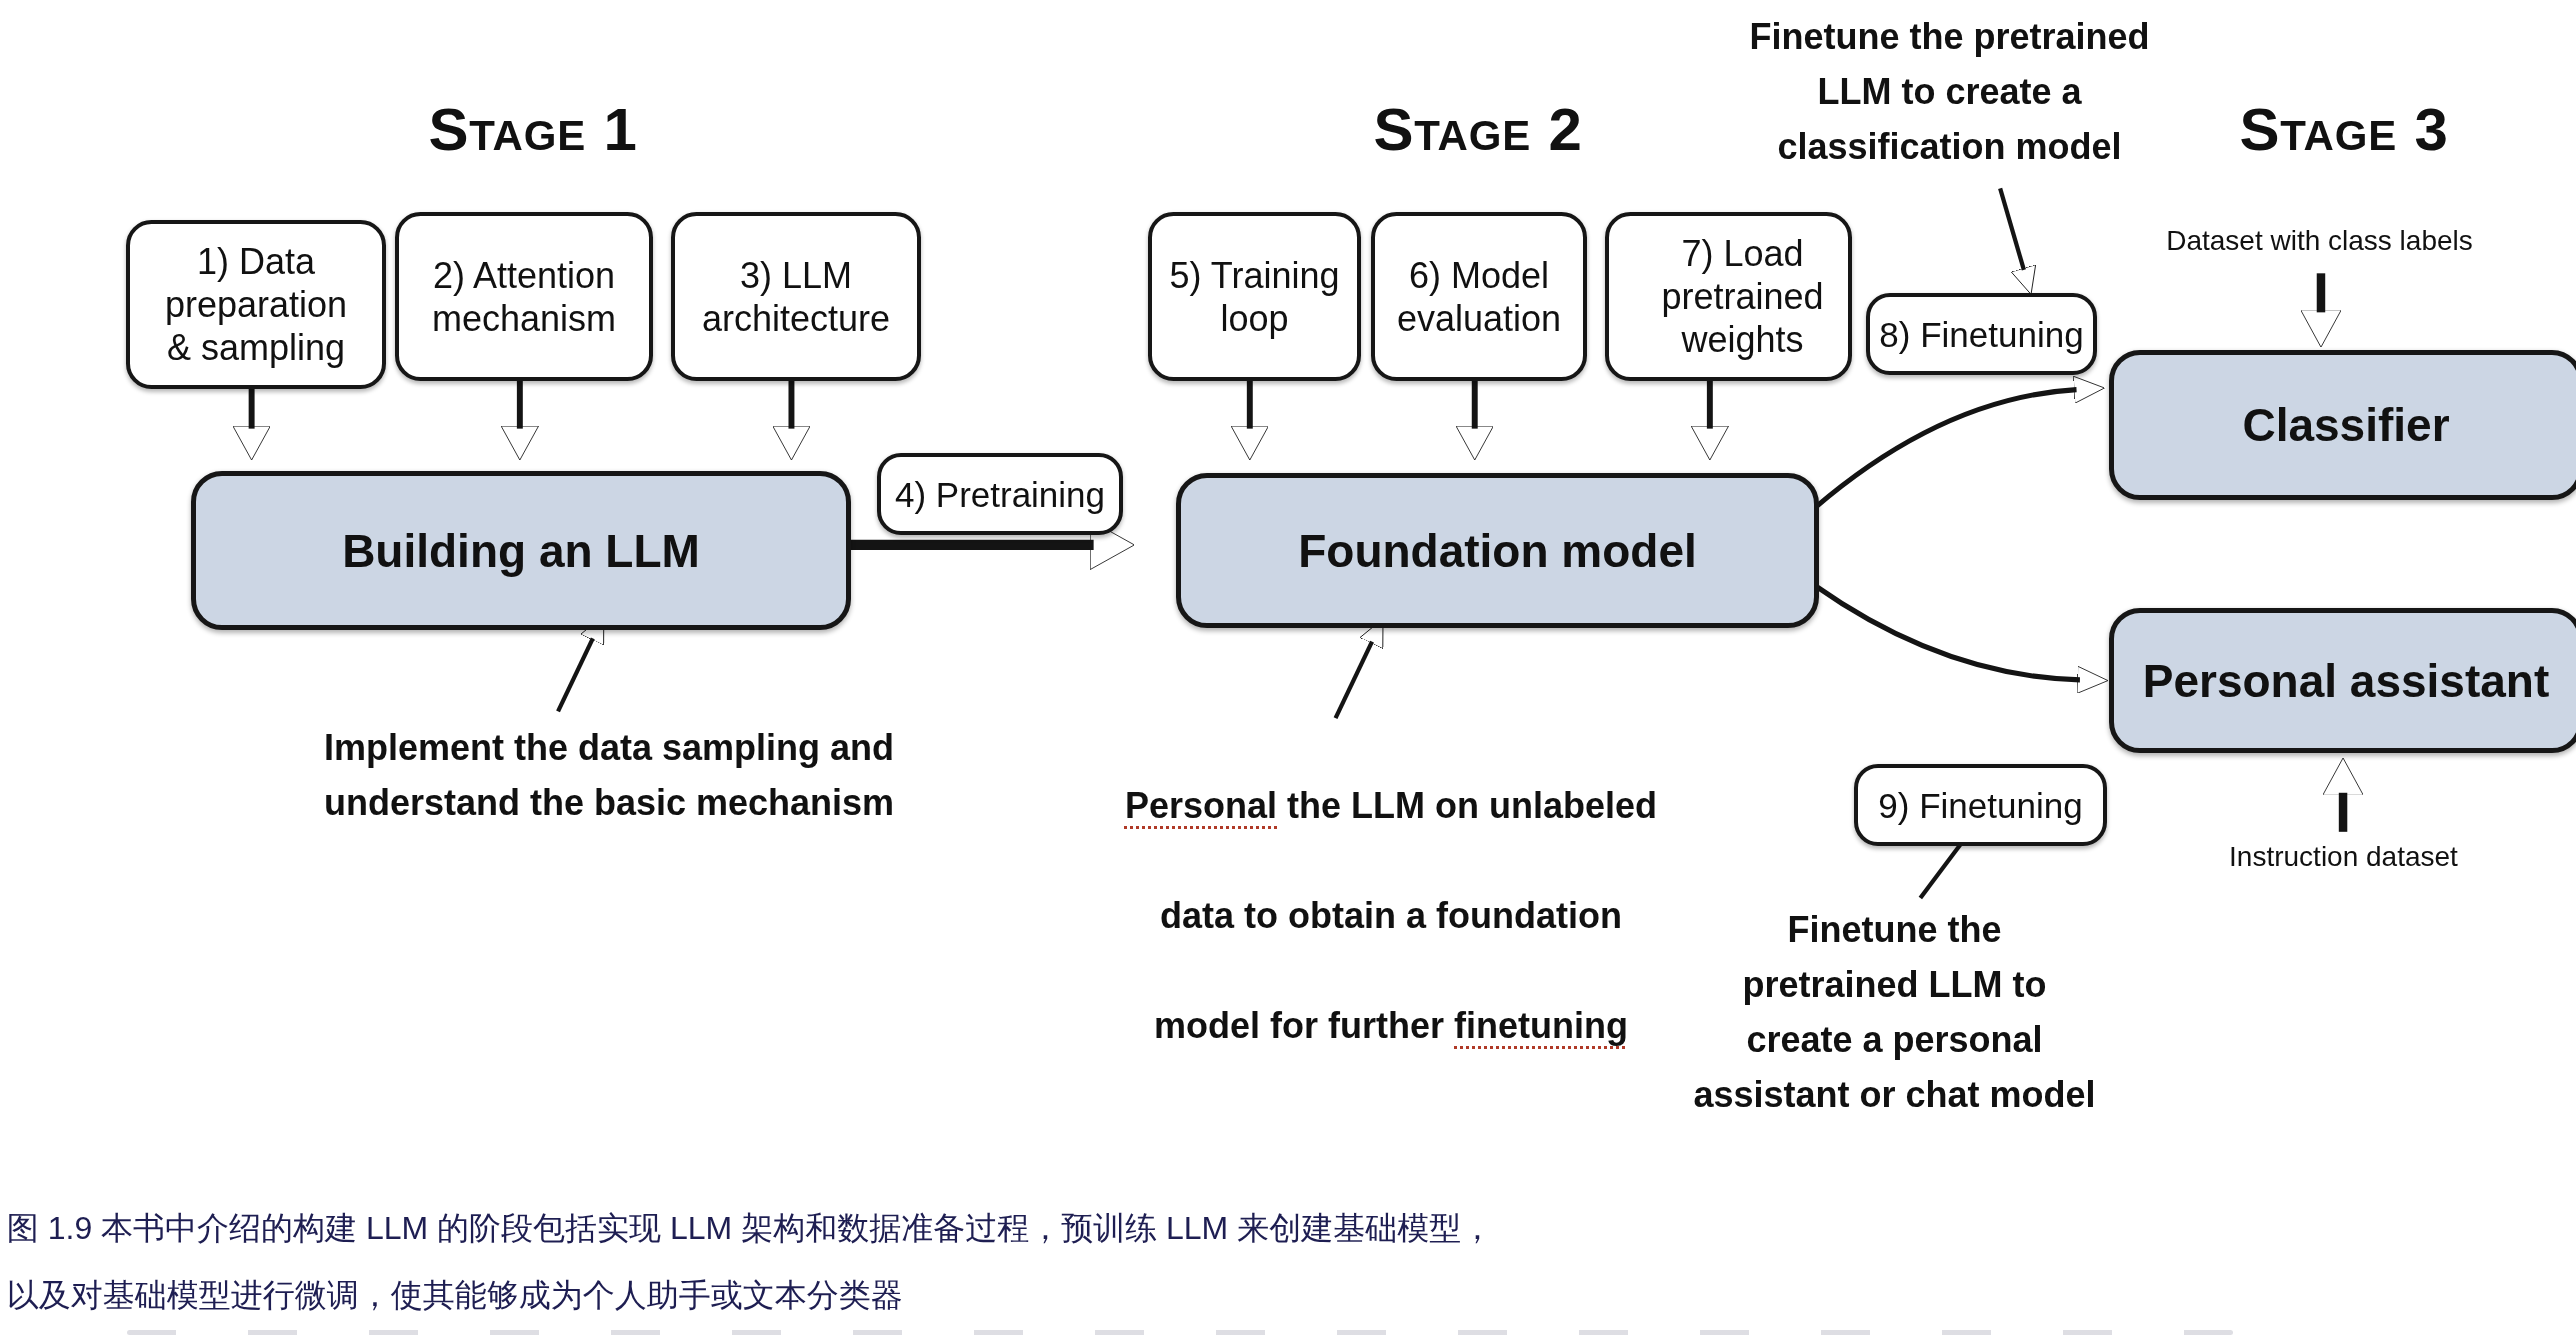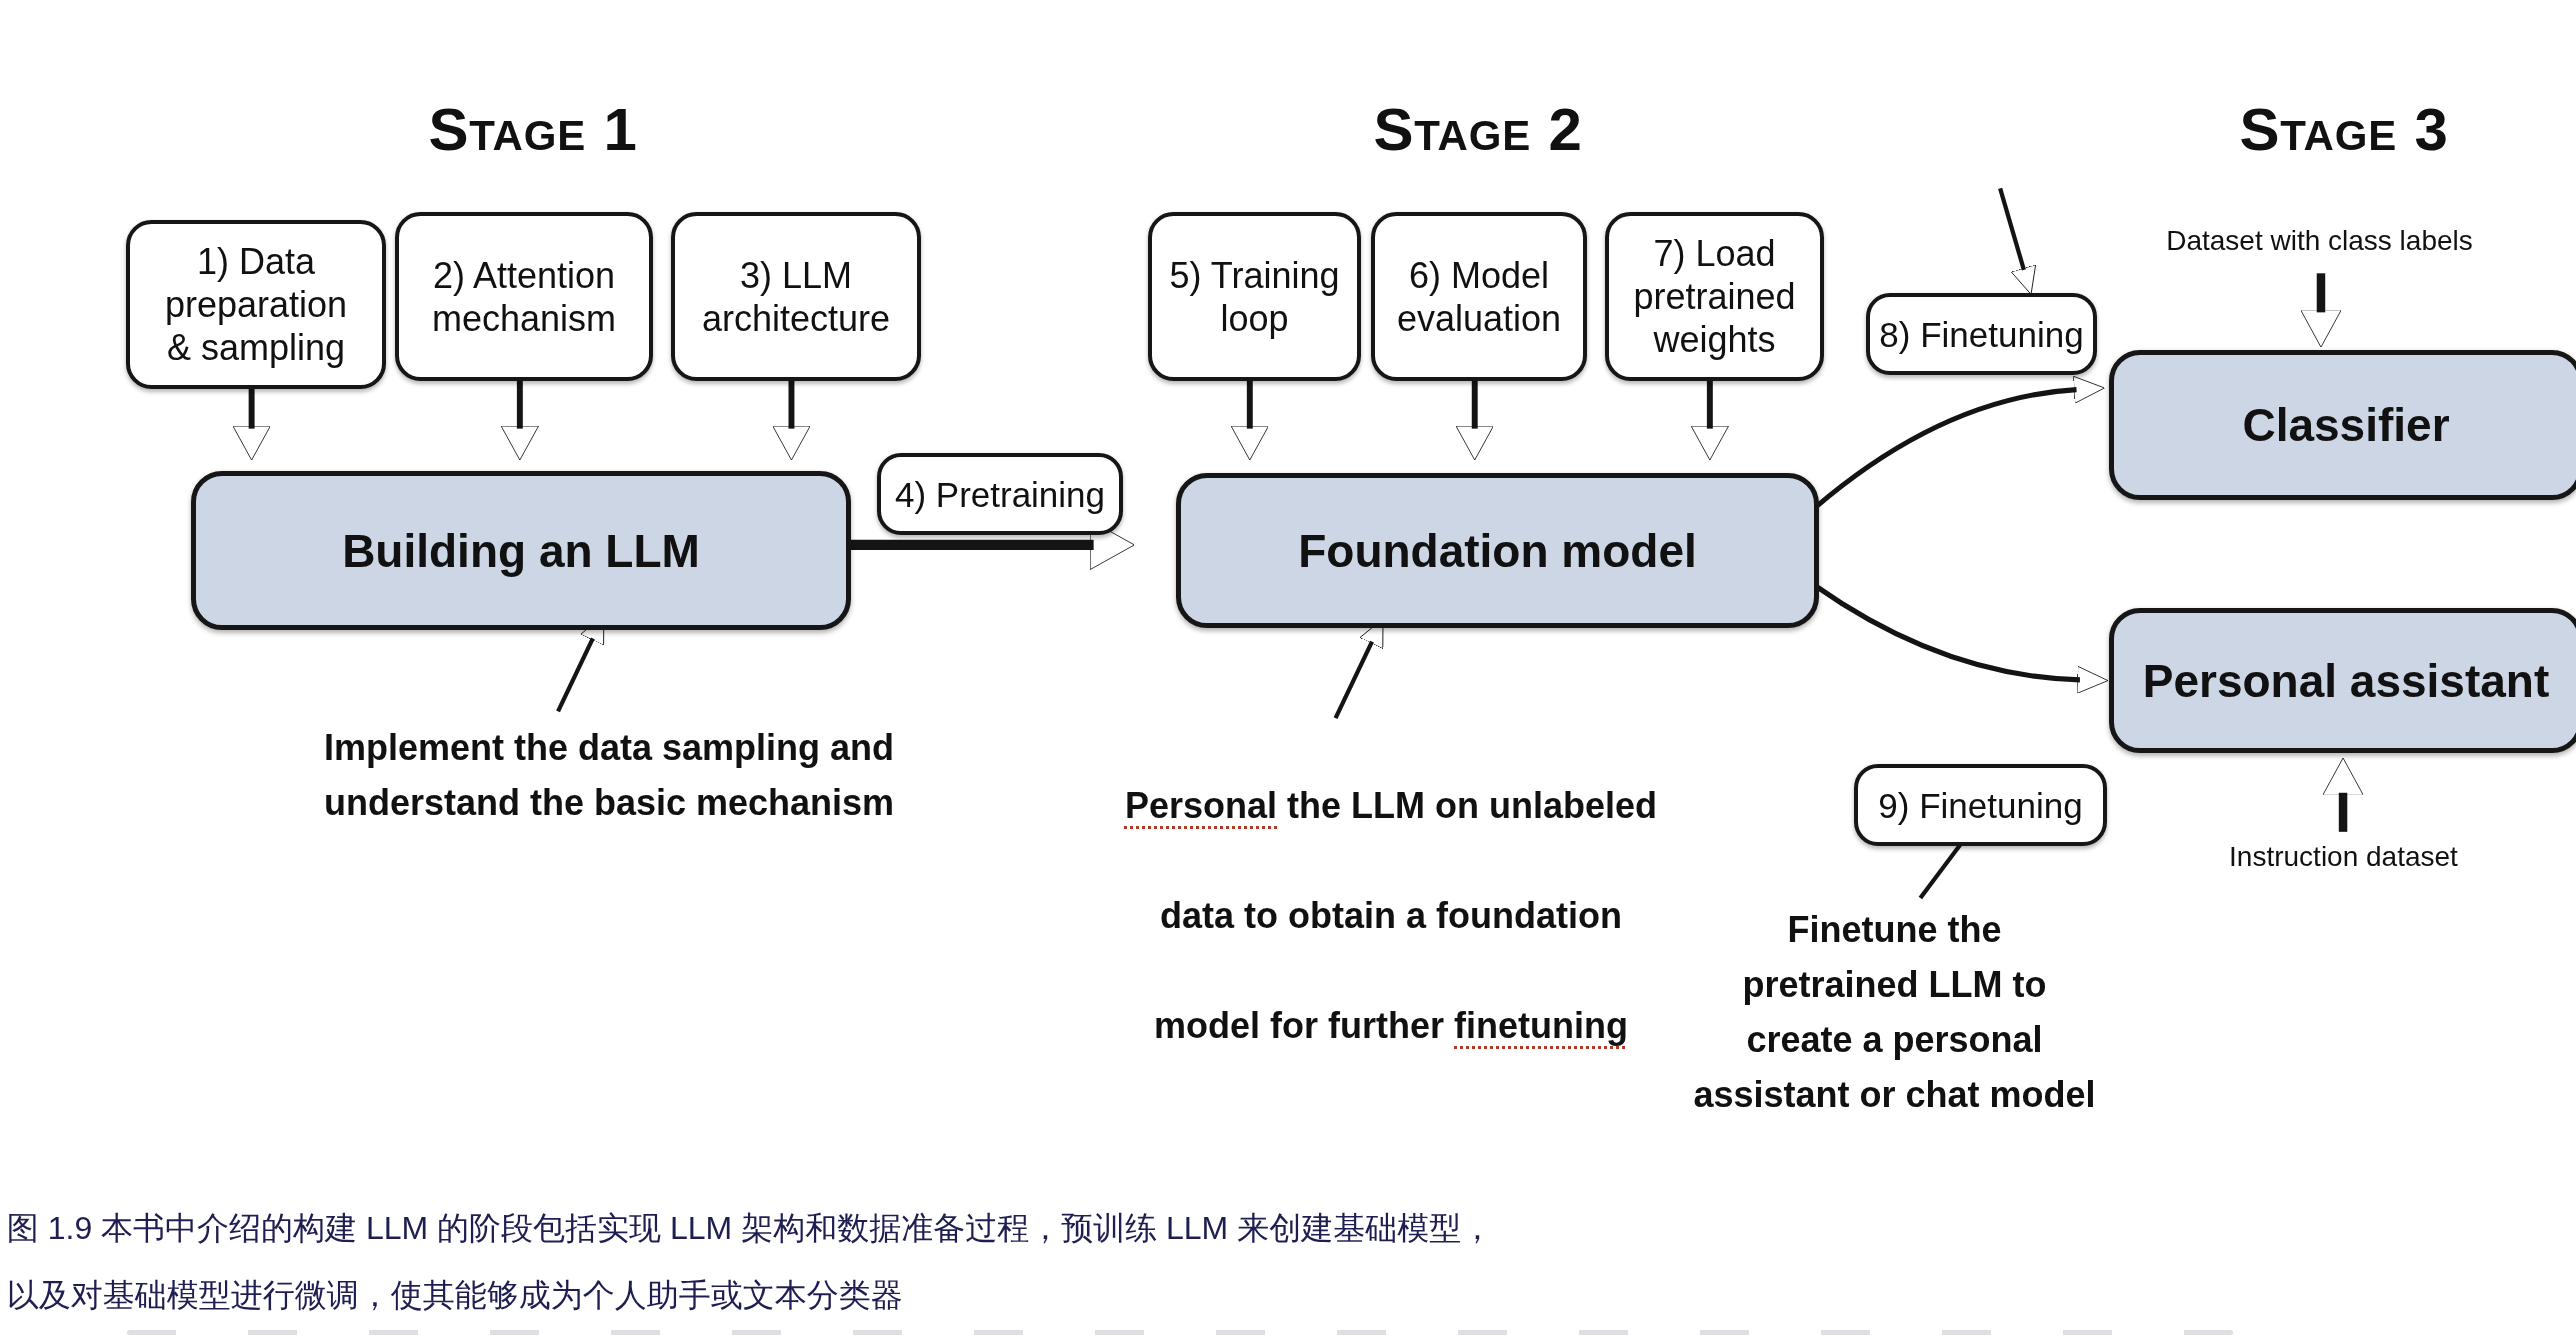--- a/index.html
+++ b/index.html
@@ -107,34 +107,37 @@
 &amp; sampling</div>
   <div class="stepbox" style="left:395px;top:212px;width:250px;height:161px;">2) Attention
 mechanism</div>
   <div class="stepbox" style="left:671px;top:212px;width:242px;height:161px;">3) LLM
 architecture</div>
   <div class="stepbox small" style="left:877px;top:453px;width:238px;height:74px;">4) Pretraining</div>
   <div class="stepbox" style="left:1148px;top:212px;width:205px;height:161px;">5) Training
 loop</div>
   <div class="stepbox" style="left:1371px;top:212px;width:208px;height:161px;">6) Model
 evaluation</div>
-  <div class="stepbox" style="left:1605px;top:212px;width:211px;height:161px;">7) Load
+  <div class="stepbox" style="left:1605px;top:212px;width:211px;height:161px;padding-left:28px;">7) Load
 pretrained
 weights</div>
   <div class="stepbox small" style="left:1866px;top:293px;width:223px;height:74px;">8) Finetuning</div>
   <div class="stepbox small" style="left:1854px;top:764px;width:245px;height:74px;">9) Finetuning</div>
 
   <div class="bigbox" style="left:191px;top:471px;width:650px;height:149px;">Building an LLM</div>
   <div class="bigbox" style="left:1176px;top:473px;width:633px;height:145px;">Foundation model</div>
   <div class="bigbox" style="left:2109px;top:350px;width:464px;height:140px;">Classifier</div>
   <div class="bigbox" style="left:2109px;top:608px;width:464px;height:135px;">Personal assistant</div>
 
   <div class="datalabel" style="left:2107px;top:225px;width:425px;">Dataset with class labels</div>
   <div class="datalabel" style="left:2131px;top:841px;width:425px;">Instruction dataset</div>
 
+  <div class="ann" style="left:1695px;top:8.5px;width:509px;">Finetune the pretrained
+LLM to create a
+classification model</div>
   <div class="ann" style="left:312px;top:720px;width:594px;">Implement the data sampling and
 understand the basic mechanism</div>
 
   <div class="ann" style="left:1094px;top:723px;width:594px;">
     <div class="line"><span class="squiggle">Personal</span><span> the LLM on unlabeled</span></div>
     <div class="line">data to obtain a foundation</div>
     <div class="line"><span>model for further </span><span class="squiggle">finetuning</span></div>
   </div>
 
   <div class="ann" style="left:1640px;top:902px;width:509px;">Finetune the

